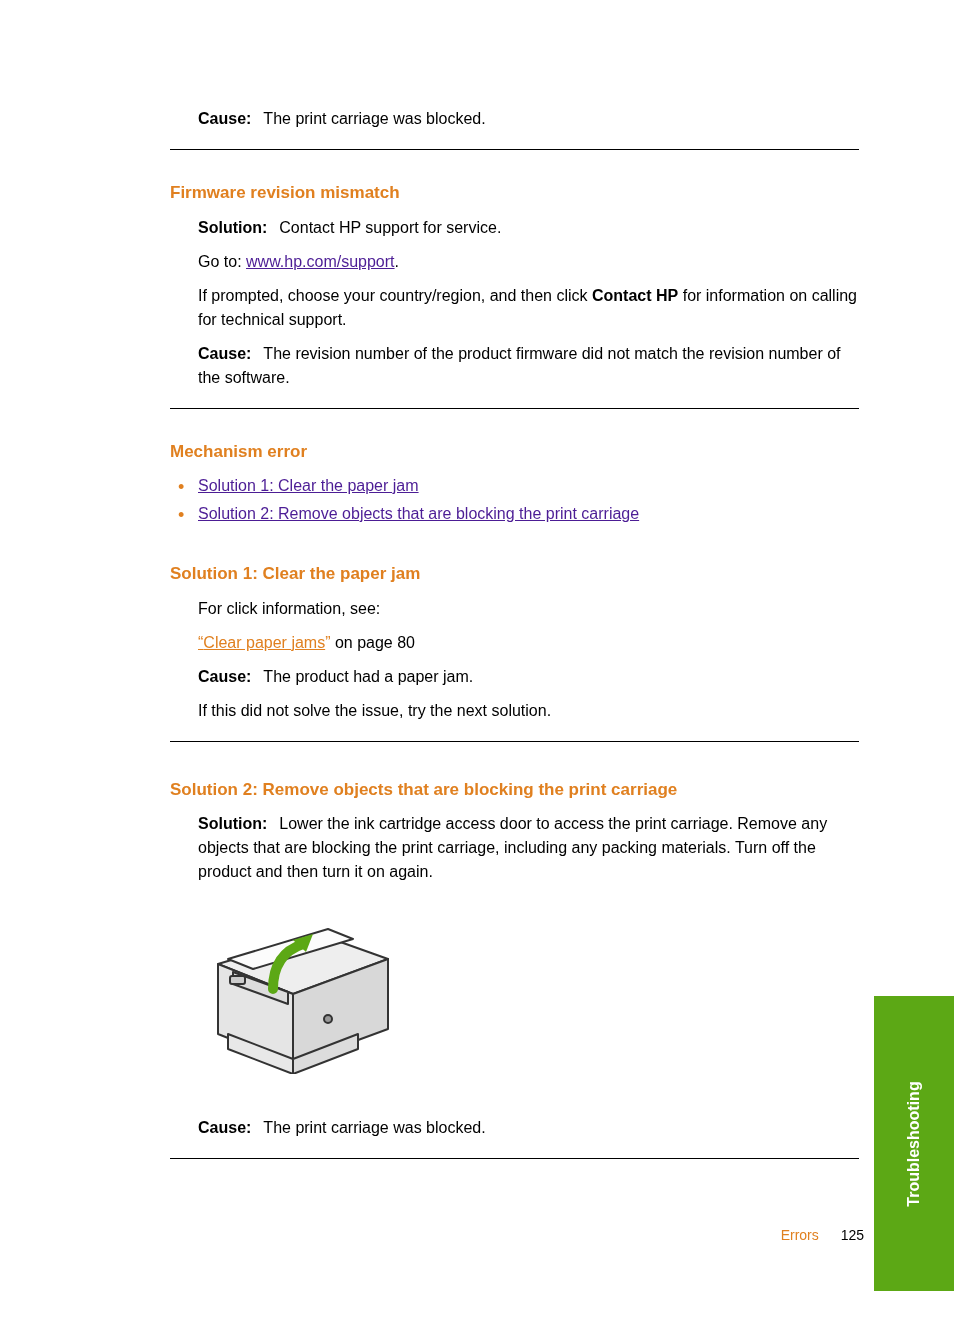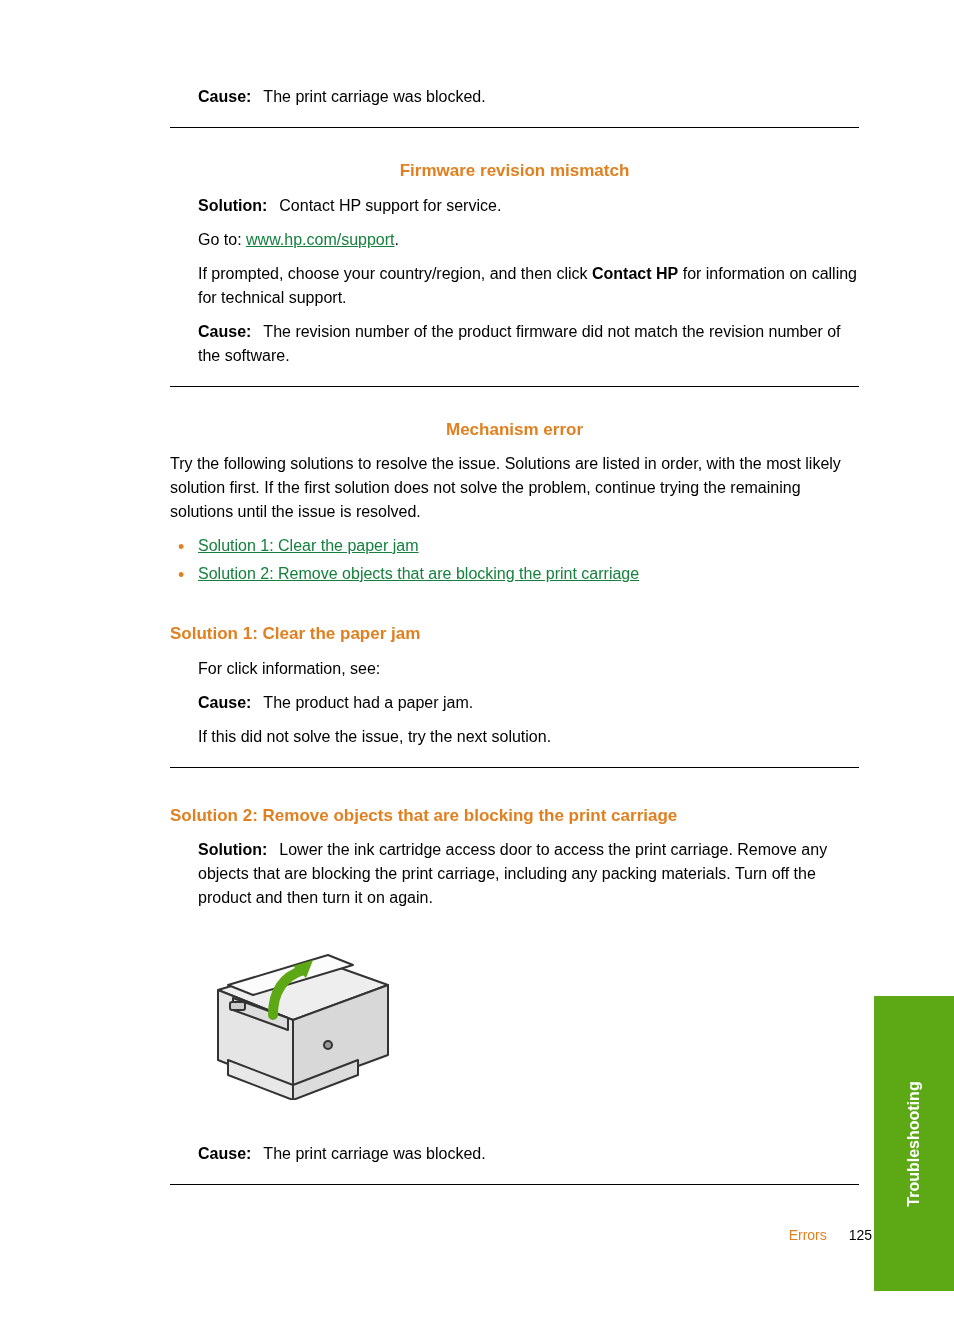--- a/index.html
+++ b/index.html
@@ -10,49 +10,48 @@
     body {
       font-family: Arial, Helvetica, sans-serif;
       font-size: 16px;
       line-height: 1.5;
       background: #fff;
       width: 954px;
       height: 1321px;
       position: relative;
     }
     .page {
-      padding: 85px 95px 60px 170px;
+      padding: 107px 95px 60px 170px;
     }
     .section-heading {
       color: #e08020;
       font-weight: bold;
       font-size: 17px;
       margin-top: 30px;
       margin-bottom: 10px;
-      text-align: center;
     }
     .subsection-heading {
       color: #e08020;
       font-weight: bold;
       font-size: 17px;
       margin-top: 35px;
       margin-bottom: 10px;
     }
     .indent-block {
       padding-left: 28px;
     }
     .para {
       margin-bottom: 10px;
       color: #000;
     }
     .bold {
       font-weight: bold;
     }
     .link {
-      color: #15803d;
+      color: #4c1d95;
       text-decoration: underline;
     }
     .link-orange {
       color: #e08020;
       text-decoration: underline;
     }
     hr.divider {
       border: none;
       border-top: 1px solid #000;
       margin-top: 18px;
@@ -93,21 +92,21 @@
     }
     .side-tab-text {
       transform: rotate(-90deg);
       white-space: nowrap;
       font-weight: bold;
       font-size: 16px;
     }
     .footer {
       position: absolute;
       bottom: 75px;
-      right: 82px;
+      right: 90px;
       font-size: 14px;
     }
     .footer-errors {
       color: #e08020;
       margin-right: 18px;
     }
     .footer-page {
       color: #000;
     }
     .label-gap {
@@ -138,29 +137,31 @@
     <p class="para">
       <span>If prompted, choose your country/region, and then click </span><span class="bold">Contact HP</span><span> for information on calling for technical support.</span>
     </p>
     <p class="para">
       <span class="bold">Cause:</span><span class="label-gap"></span><span>The revision number of the product firmware did not match the revision number of the software.</span>
     </p>
   </div>
   <hr class="divider">
 
   <h3 class="section-heading">Mechanism error</h3>
-  <p class="para">Try the following solutions to resolve the issue. Solutions are listed in order, with the most likely solution first. If the first solution does not solve the problem, continue trying the remaining solutions until the issue is resolved.</p>
   <ul class="bullet-list">
     <li><a class="link">Solution 1: Clear the paper jam</a></li>
     <li><a class="link">Solution 2: Remove objects that are blocking the print carriage</a></li>
   </ul>
 
   <h3 class="subsection-heading">Solution 1: Clear the paper jam</h3>
   <div class="indent-block">
     <p class="para">For click information, see:</p>
+    <p class="para">
+      <span class="link-orange">“</span><a class="link-orange">Clear paper jams</a><span class="link-orange" style="text-decoration:none">”</span><span> on page 80</span>
+    </p>
     <p class="para">
       <span class="bold">Cause:</span><span class="label-gap"></span><span>The product had a paper jam.</span>
     </p>
     <p class="para">If this did not solve the issue, try the next solution.</p>
   </div>
   <hr class="divider">
 
   <h3 class="subsection-heading">Solution 2: Remove objects that are blocking the print carriage</h3>
   <div class="indent-block">
     <p class="para">

